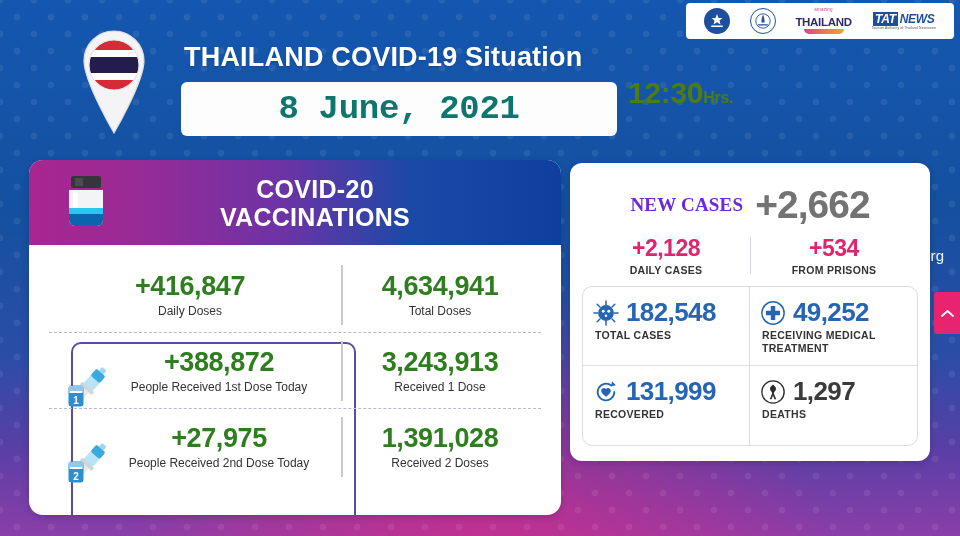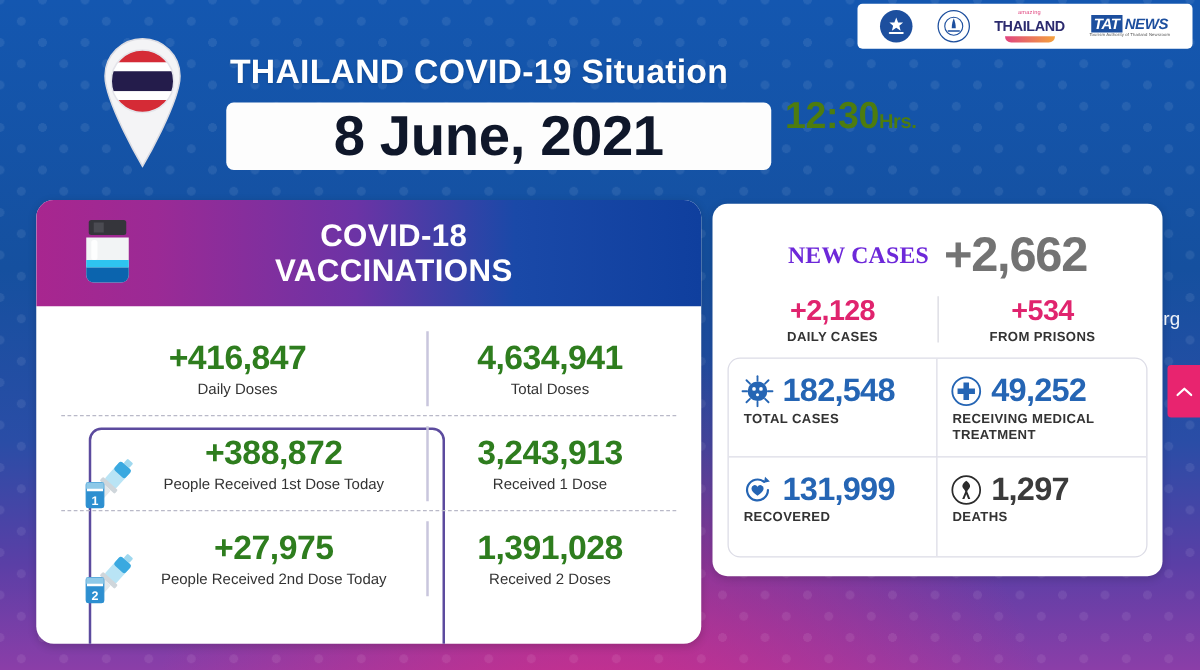--- a/index.html
+++ b/index.html
@@ -48,21 +48,21 @@
   #title {
     position:absolute; left:184px; top:42px;
     color:#fff; font-size:27px; font-weight:bold; letter-spacing:.2px;
     text-shadow:0 1px 2px rgba(0,0,0,.18);
   }
   #datebox {
     position:absolute; left:181px; top:82px; width:436px; height:54px;
     background:#fdfdfd; border-radius:6px;
     display:flex; align-items:center; justify-content:center;
   }
-  #date { color:#0f172a; font-size:45px; font-weight:bold; letter-spacing:-.3px; }
+  #date { color:#0f766e; font-size:34px; font-weight:bold; letter-spacing:-.3px;font-family:Liberation Mono, monospace; }
   #time {
     position:absolute; left:628px; top:76px; color:#4d7c0f;
     font-weight:bold; letter-spacing:-.3px;
   }
   #time .hh { font-size:30px; }
   #time .hrs { font-size:16px; }
 
   
   #vaccard {
     position:absolute; left:29px; top:160px; width:532px; height:355px;
@@ -203,21 +203,21 @@
   <div id="vachead">
     <svg id="vial" viewBox="0 0 54 58">
       <rect x="12" y="2" width="30" height="12" rx="2" fill="#35353b"></rect>
       <rect x="16" y="4" width="8" height="8" fill="#4b4b52"></rect>
       <path d="M10 16 h34 v30 a6 6 0 0 1 -6 6 h-22 a6 6 0 0 1 -6 -6 z" fill="#f2f4f5"></path>
       <path d="M10 34 h34 v6 h-34 z" fill="#2ec4f0"></path>
       <path d="M10 40 h34 v6 a6 6 0 0 1 -6 6 h-22 a6 6 0 0 1 -6 -6 z" fill="#0b64ae"></path>
       <rect x="14" y="18" width="5" height="16" rx="2" fill="#ffffff" opacity=".85"></rect>
     </svg>
     <div class="vt">
-      <div>COVID-18</div>
+      <div>COVID-20</div>
       <div>VACCINATIONS</div>
     </div>
   </div>
 
   <div id="vacbody">
     <div id="leftbox"></div>
 
     <div class="vrow divider">
       <div class="vsep"></div>
       <div class="vcell left noicon">

